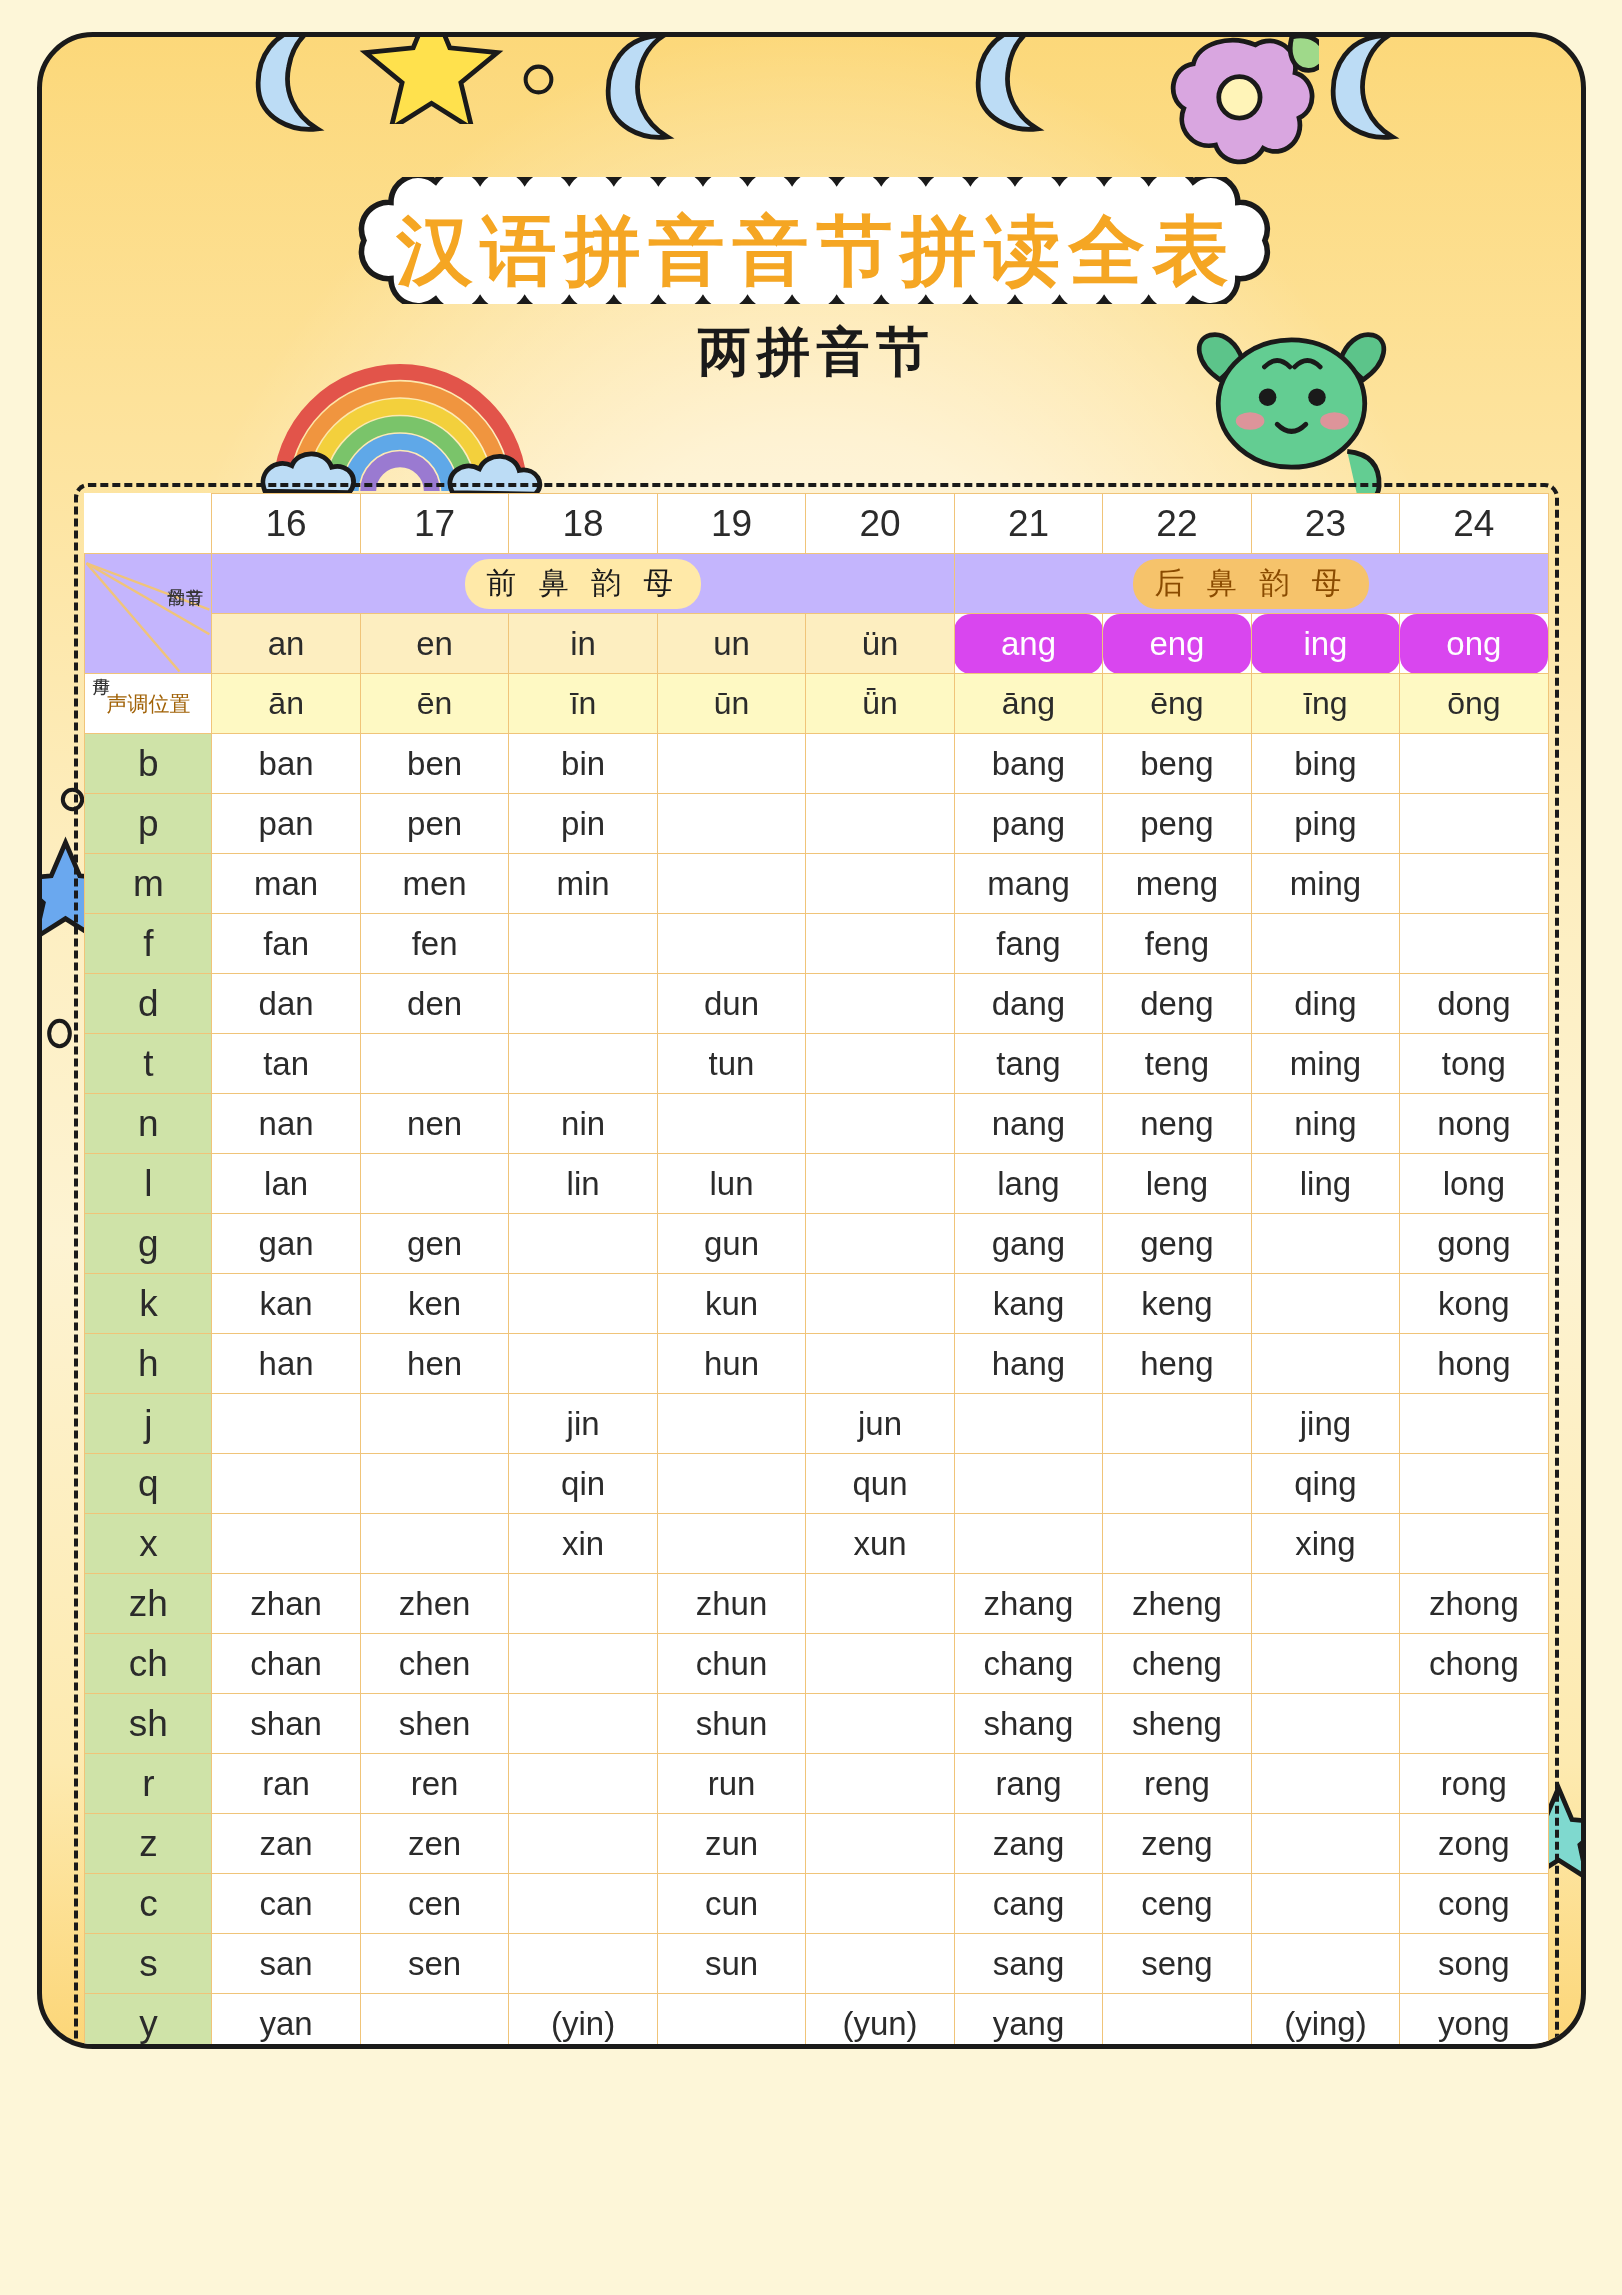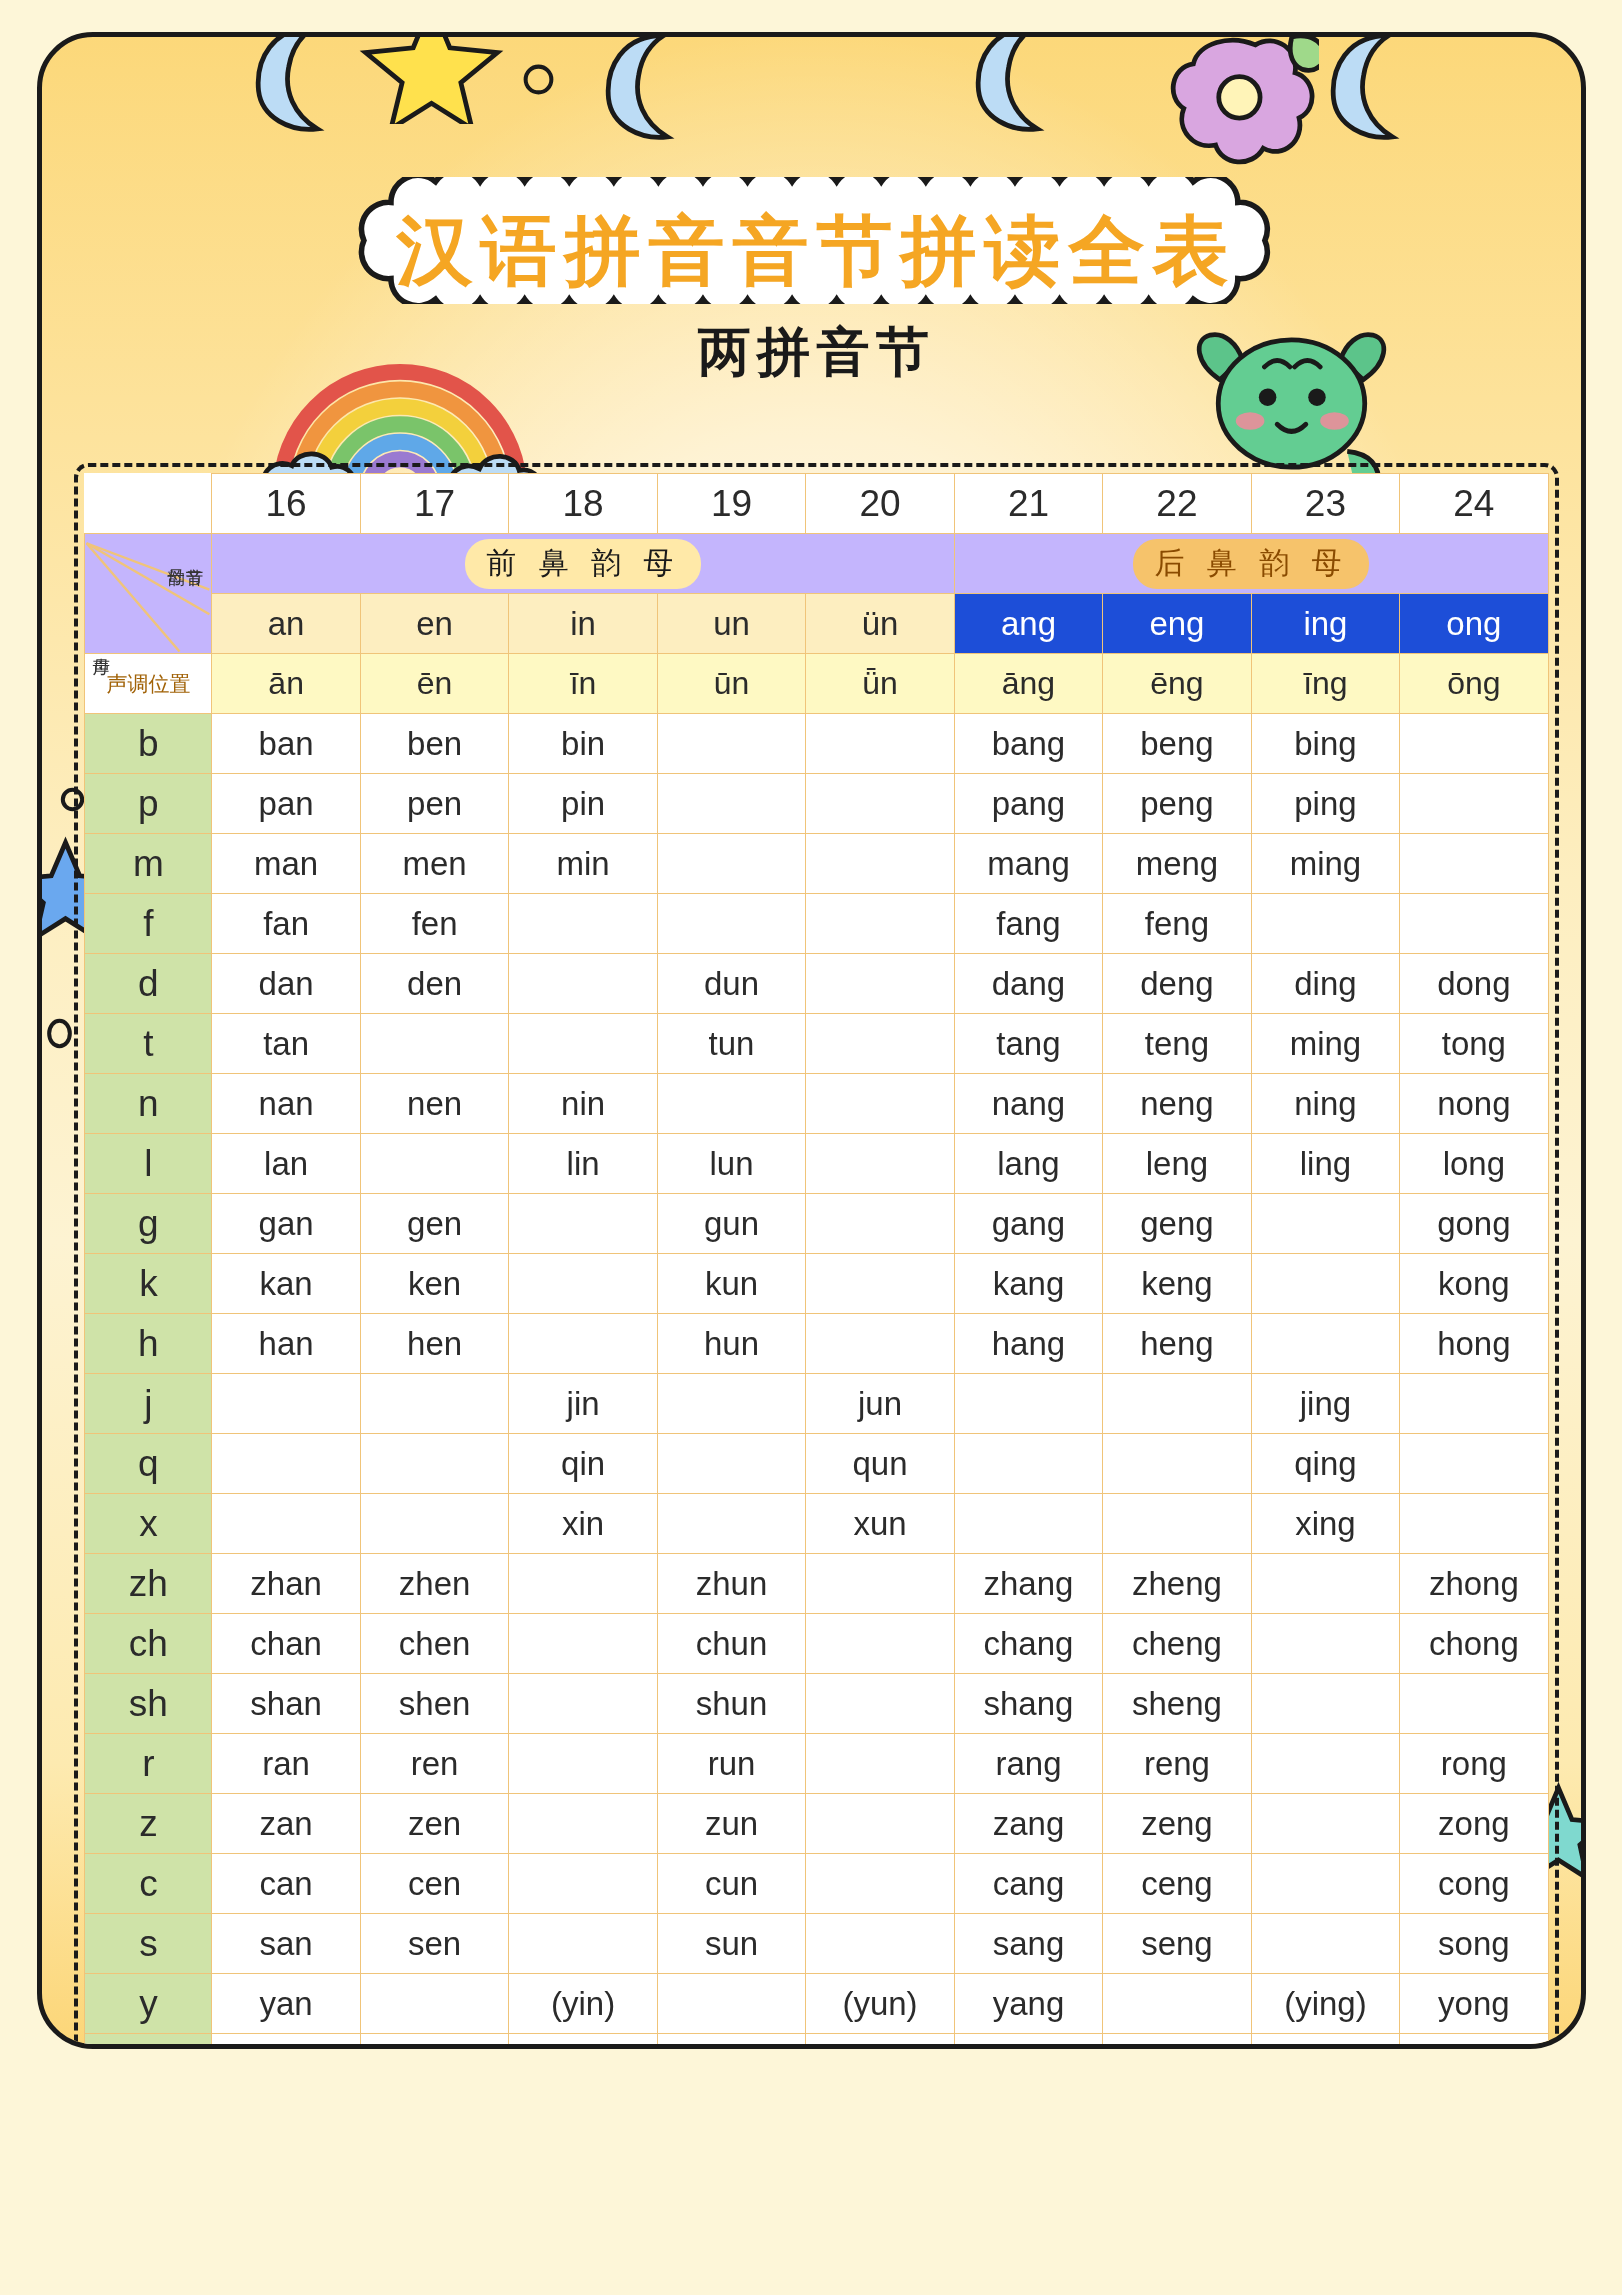--- a/index.html
+++ b/index.html
@@ -81,21 +81,21 @@
     font-size: 53px;
     font-weight: bold;
     color: #1a1a1a;
     letter-spacing: 6.4px;
   }
 
   
   .table-zone {
     position: absolute;
     left: 32px;
-    top: 426px;
+    top: 446px;
     width: 1485px;
     border: 4.8px dashed #1a1a1a;
     border-radius: 14.3px;
     padding: 6.4px;
     box-sizing: border-box;
     background: transparent;
   }
   table.syl {
     border-collapse: collapse;
     width: 100%;
@@ -143,22 +143,23 @@
     background: #f6c36b;
     color: #8a4b00;
   }
   .final-row td {
     font-size: 33px;
     height: 62px;
     background: #fdeec0;
     color: #2b2b2b;
   }
   .final-row td.back {
-    background: #1d4ed8;
+    background: #d946ef;
     color: #ffffff;
+    border-radius: 17px;
   }
   .tone-row td {
     font-size: 32px;
     height: 59px;
     background: #fef9c3;
     color: #e23b2e;
   }
   .tone-row td.lbl {
     font-size: 21px;
     color: #a16207;

